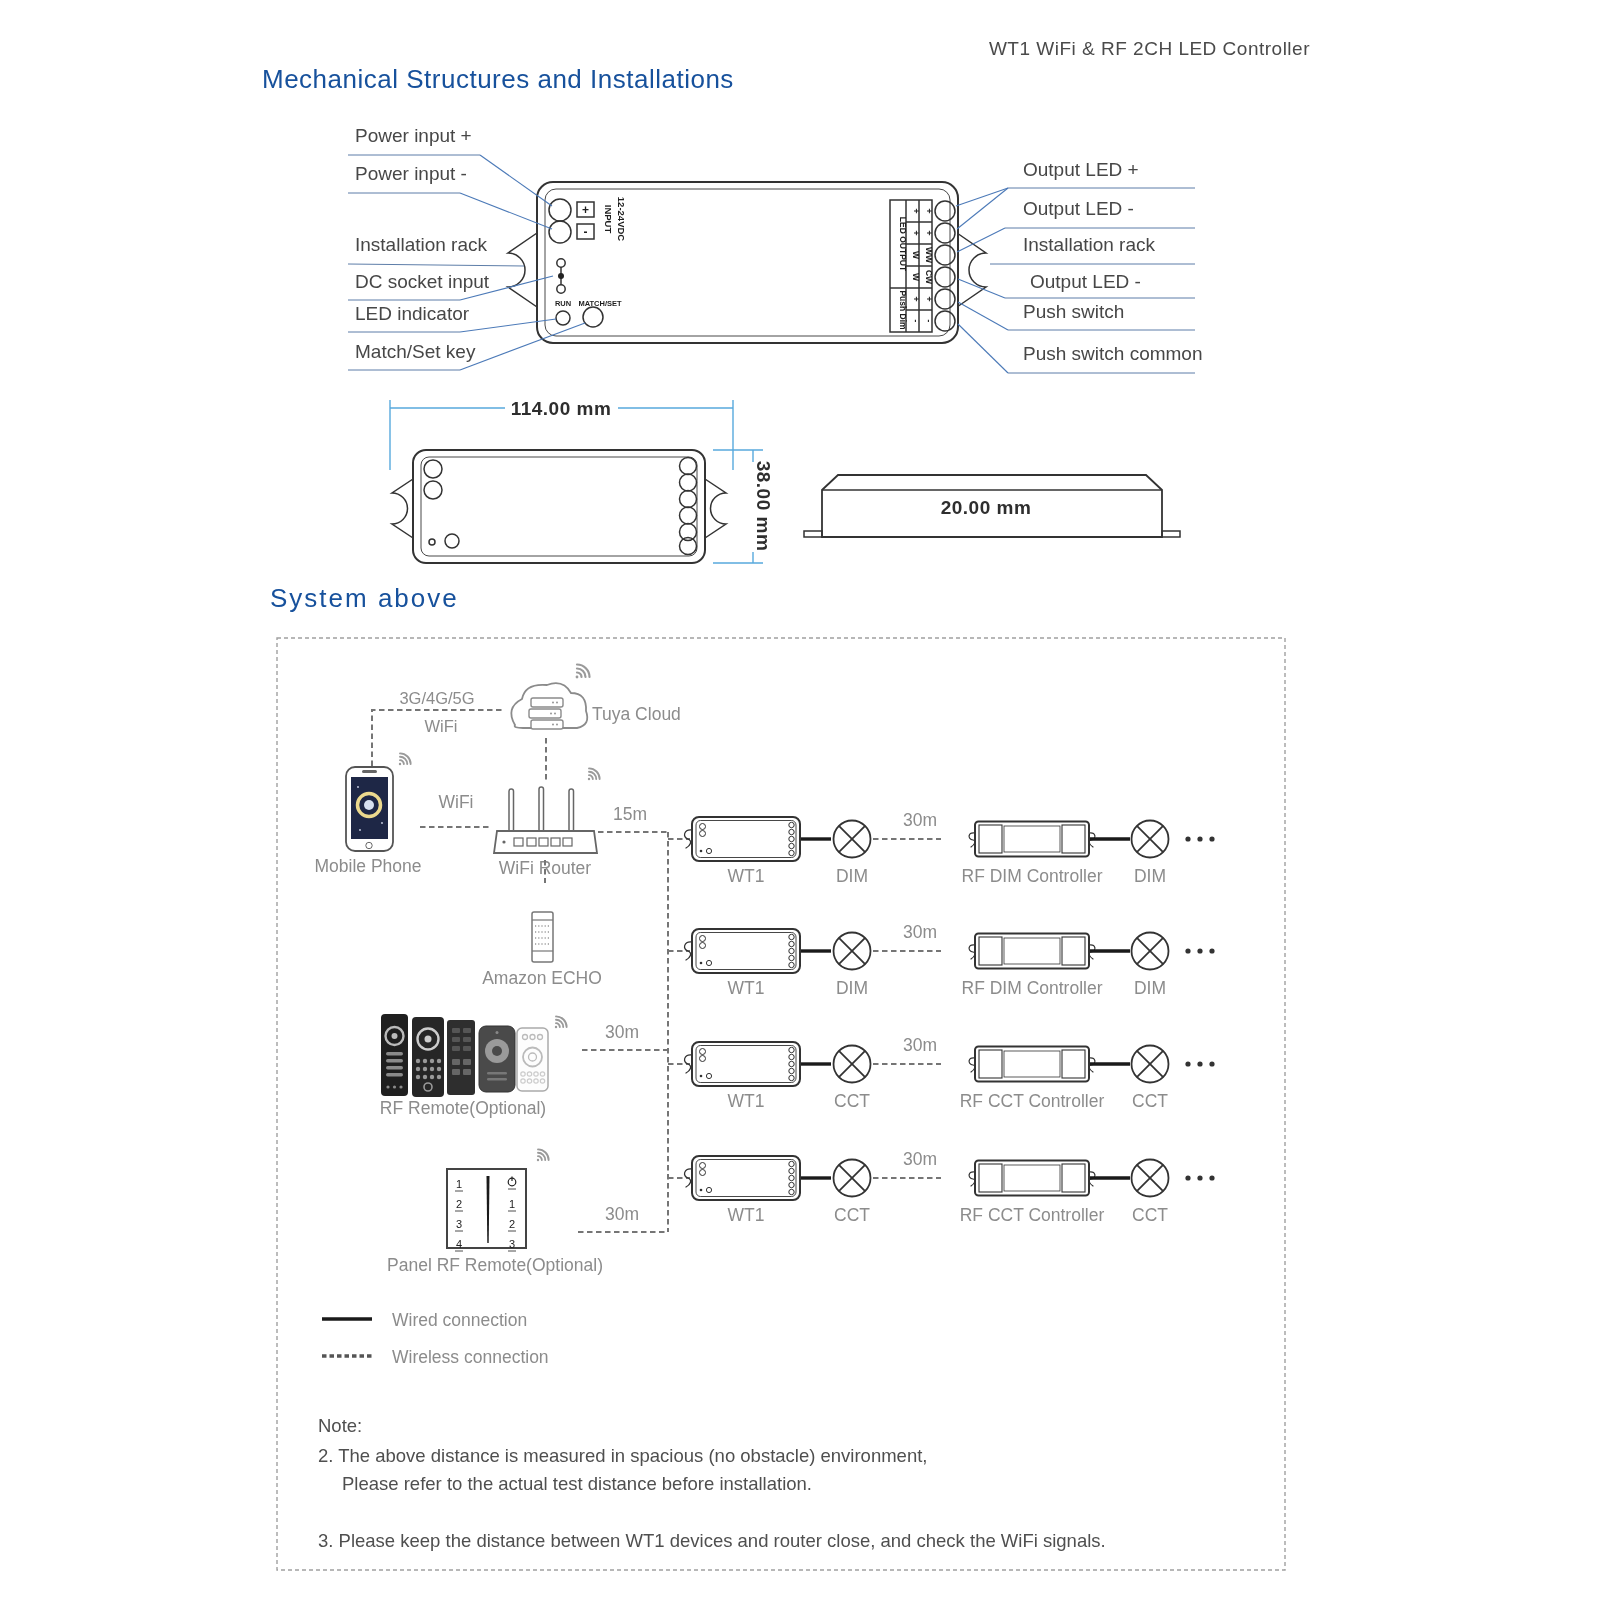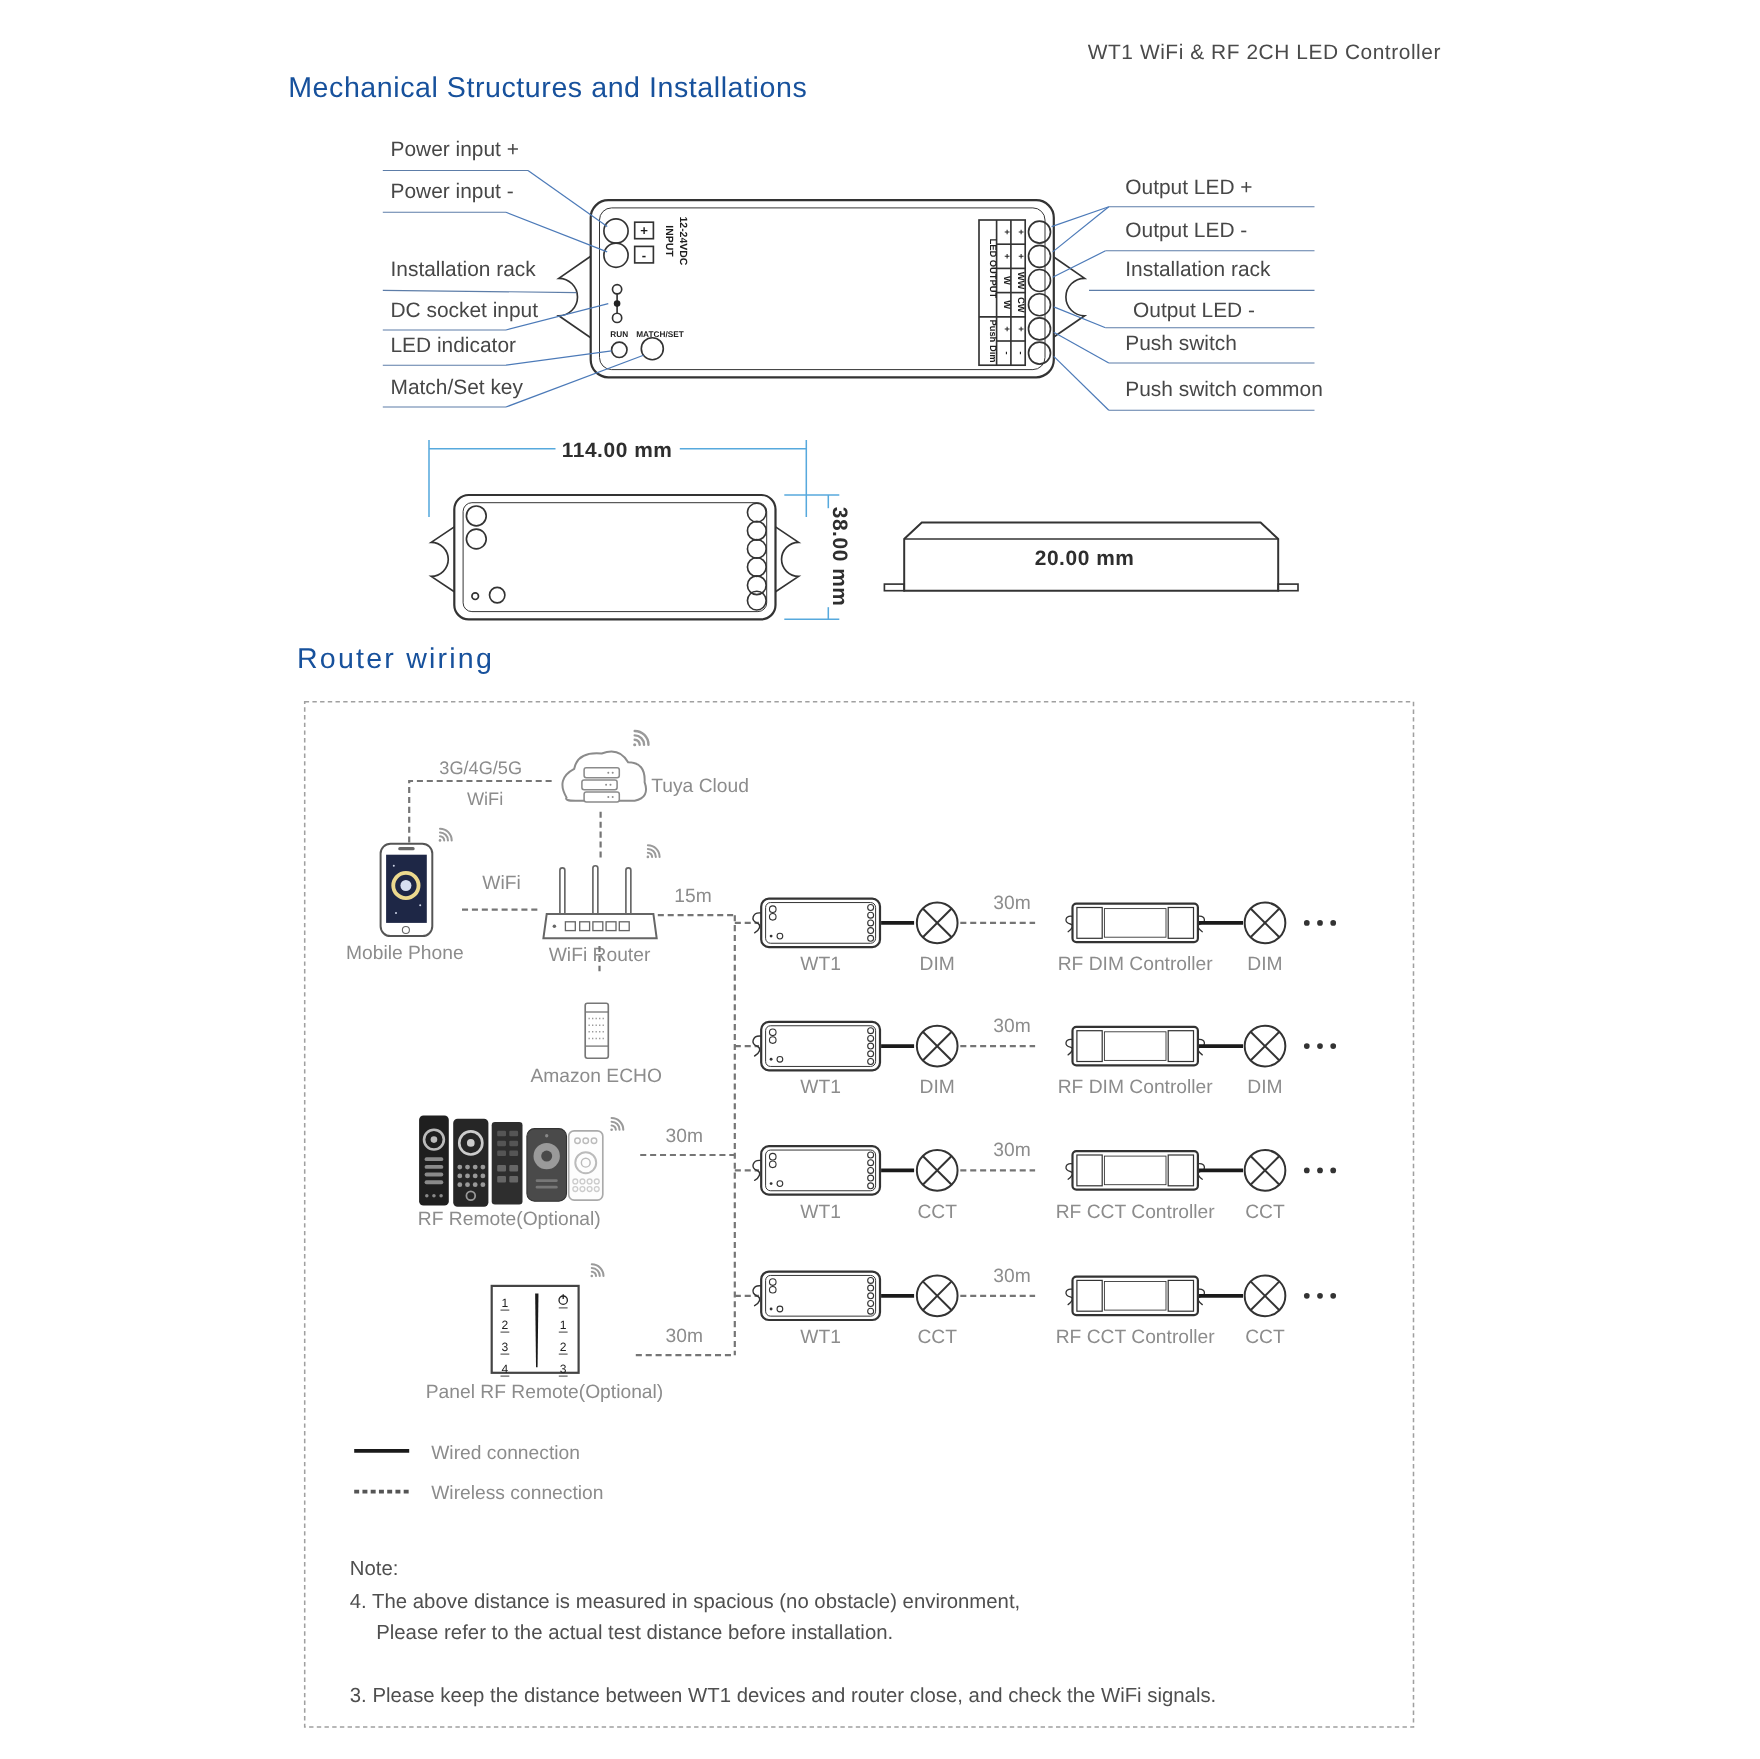--- a/index.html
+++ b/index.html
@@ -29,21 +29,21 @@
   .wire{stroke:#1a1a1a;stroke-width:3.4;fill:none;}
   .notes{position:absolute;left:318px;color:#4f4f4f;font-size:18.5px;margin-top:32px;}
 </style>
 </head>
 <body>
 
 <div class="page">
 
   <div class="header">WT1  WiFi &amp; RF 2CH LED Controller</div>
   <div class="sec-title t1">Mechanical Structures and Installations</div>
-  <div class="sec-title t2">Router wiring</div>
+  <div class="sec-title t2">System above</div>
 
   <svg class="svg-mech" width="1600" height="580" viewBox="0 0 1600 580">
 
     <g>
       <path class="outl" d="M537,233 L508,253 A17,17 0 0 1 508,287 L537,307"></path>
       <path class="outl" d="M957,233 L986,253 A17,17 0 0 0 986,287 L957,307"></path>
       <rect x="537" y="182" width="421" height="161" rx="16" fill="#fff" stroke="#333" stroke-width="2"></rect>
       <rect x="545" y="189" width="405" height="147" rx="11" fill="none" stroke="#333" stroke-width="0.9"></rect>
 
       <circle cx="560" cy="210" r="11" class="outl"></circle>
@@ -457,17 +457,17 @@
 
     <g>
       <line x1="322" y1="739" x2="372" y2="739" stroke="#1a1a1a" stroke-width="3.5"></line>
       <text x="392" y="746" class="wl" font-size="19">Wired connection</text>
       <line x1="322" y1="776" x2="372" y2="776" stroke="#555" stroke-width="3.5" stroke-dasharray="4.5 3"></line>
       <text x="392" y="783" class="wl" font-size="19">Wireless connection</text>
     </g>
   </svg>
 
   <div class="notes" style="top:1383px;">Note:</div>
-  <div class="notes" style="top:1413px;">4. The above distance is measured in spacious (no obstacle) environment,</div>
+  <div class="notes" style="top:1413px;">2. The above distance is measured in spacious (no obstacle) environment,</div>
   <div class="notes" style="top:1441px;left:342px;">Please refer to the actual test distance before installation.</div>
   <div class="notes" style="top:1498px;">3. Please keep the distance between WT1 devices and router close, and check the WiFi signals.</div>
 
 </div>
 
 </body></html>

